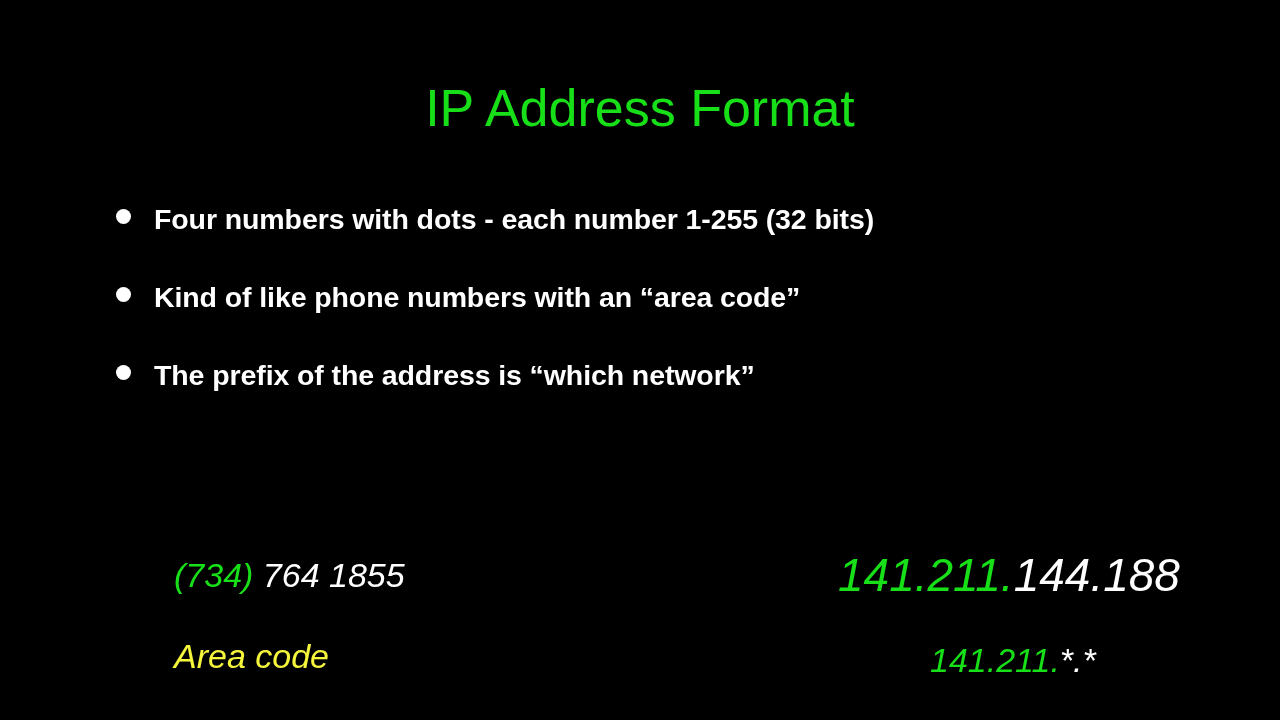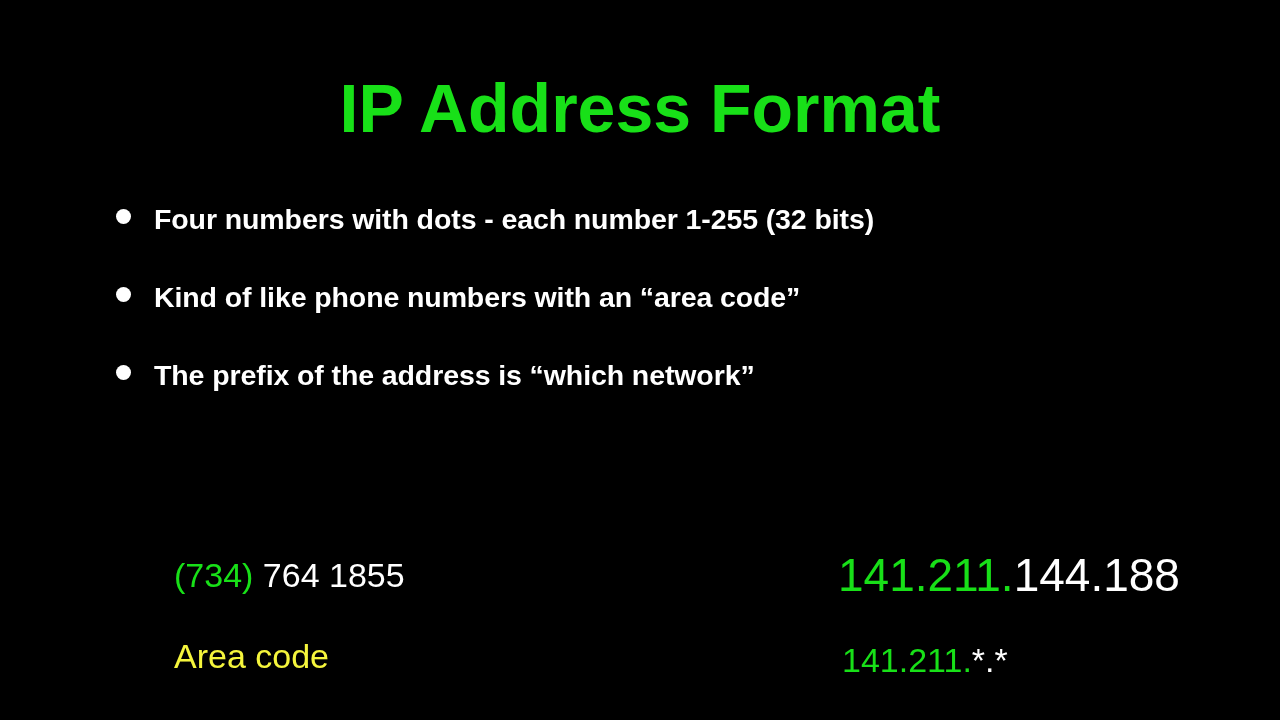--- a/index.html
+++ b/index.html
@@ -21,22 +21,22 @@
     background: #000000;
   }
 
   
   .slide-title {
     position: absolute;
     left: 0;
     top: 68px;
     width: 1280px;
     text-align: center;
-    font-size: 68px;
-    font-weight: 700;
+    font-size: 52px;
+    font-weight: 400;
     letter-spacing: 0px;
     line-height: 80px;
     color: #18E018;
     white-space: nowrap;
   }
 
   
   .bullets {
     position: absolute;
     left: 112px;
@@ -70,20 +70,21 @@
   .bullet-row.b4 { margin-bottom: 0; }
   .bullet-row.b4 .bullet-text { width: 1010px; }
 
   
   .bottom {
     position: absolute;
     left: 0;
     top: 540px;
     width: 1168px;
     height: 180px;
+    font-style: italic;
   }
   .phone-number {
     position: absolute;
     left: 174px;
     top: 15px;
     font-size: 34px;
     font-weight: 400;
     line-height: 40px;
     white-space: nowrap;
     color: #FFFFFF;
@@ -115,21 +116,21 @@
     left: 838px;
     top: 15px;
     font-size: 46px;
     font-weight: 400;
     line-height: 40px;
     white-space: nowrap;
     color: #FFFFFF;
   }
   .ip-wild {
     position: absolute;
-    left: 842px;
+    left: 930px;
     top: 100px;
     font-size: 34px;
     font-weight: 400;
     line-height: 40px;
     white-space: nowrap;
     color: #FFFFFF;
   }
   .seg-green { color: #18E018; }
   .seg-white { color: #FFFFFF; }
 </style>

